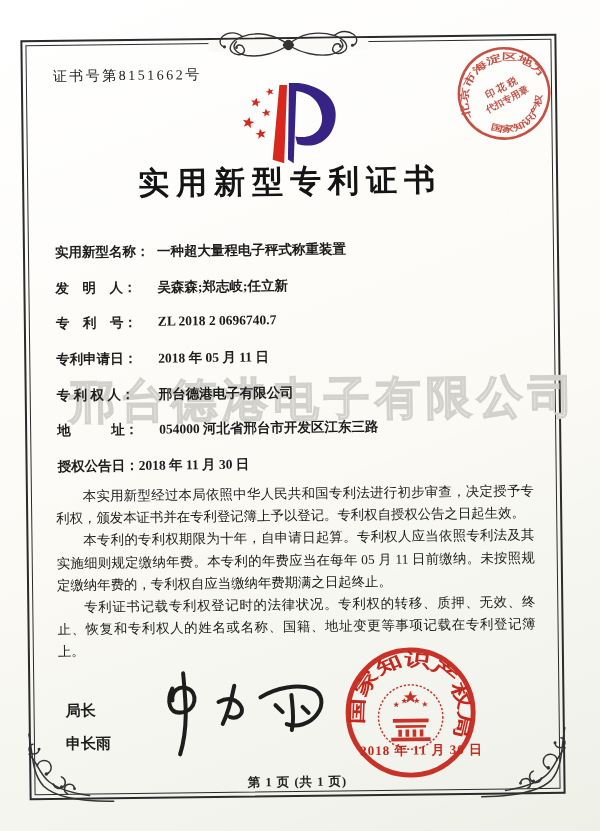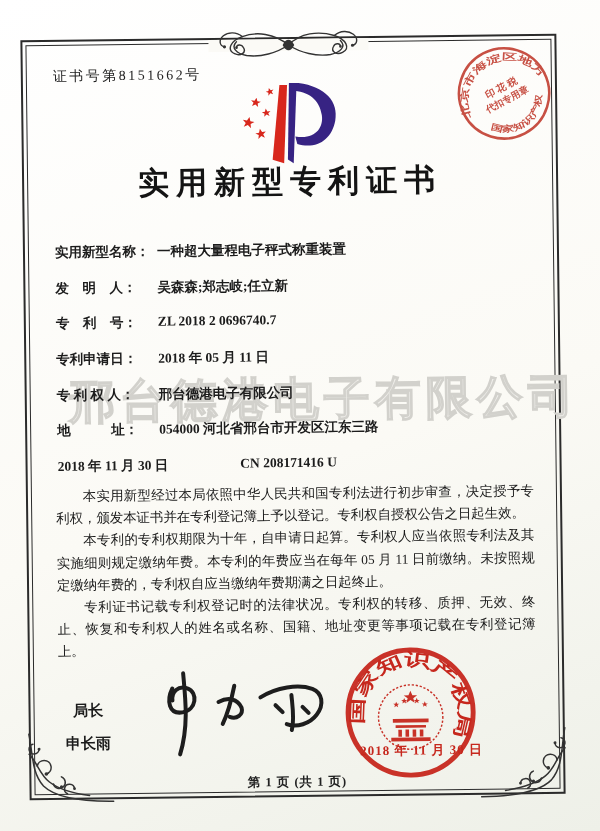--- a/index.html
+++ b/index.html
@@ -44,21 +44,21 @@
   .grant-pair{display:flex;white-space:nowrap;}
   .grant-pair.second{margin-left:72px;}
   .paragraphs{
     position:absolute;left:28px;top:444px;width:478px;
     font-size:13.4px;line-height:22.2px;text-align:justify;color:#1a1a1a;
   }
   .paragraphs p{margin:0;text-indent:2em;font-weight:500;}
   .director{
     position:absolute;left:35px;top:652px;
     font-family:"Liberation Sans","DejaVu Sans",sans-serif;
-    font-size:15px;font-weight:600;color:#1c1c1c;line-height:33px;text-align:center;
+    font-size:15px;font-weight:600;color:#1c1c1c;line-height:33px;
   }
   .signature{position:absolute;left:112px;top:628px;width:195px;height:92px;}
   .seal{position:absolute;left:313px;top:608px;width:134px;height:134px;}
   .seal-date{
     position:absolute;left:318px;top:704px;width:145px;text-align:center;
     font-size:13px;color:#c6271d;letter-spacing:1px;font-weight:600;white-space:nowrap;
   }
   .page-info{
     position:absolute;left:0;top:735px;width:100%;text-align:center;
     font-size:12.5px;font-weight:600;color:#222;letter-spacing:1px;
@@ -170,24 +170,24 @@
       <div class="field-row">
         <span class="field-label">专 利 权 人：</span>
         <span class="field-value">邢台德港电子有限公司</span>
       </div>
       <div class="field-row">
         <span class="field-label">地　　　址：</span>
         <span class="field-value">054000 河北省邢台市开发区江东三路</span>
       </div>
       <div class="grant-row">
         <span class="grant-pair">
+          <span>授权公告日：</span>
           <span>2018 年 11 月 30 日</span>
         </span>
         <span class="grant-pair second">
-          <span>CN 208171416 U</span>
         </span>
       </div>
     </div>
 
     <div class="paragraphs">
       <p>本实用新型经过本局依照中华人民共和国专利法进行初步审查，决定授予专利权，颁发本证书并在专利登记簿上予以登记。专利权自授权公告之日起生效。</p>
       <p>本专利的专利权期限为十年，自申请日起算。专利权人应当依照专利法及其实施细则规定缴纳年费。本专利的年费应当在每年 05 月 11 日前缴纳。未按照规定缴纳年费的，专利权自应当缴纳年费期满之日起终止。</p>
       <p>专利证书记载专利权登记时的法律状况。专利权的转移、质押、无效、终止、恢复和专利权人的姓名或名称、国籍、地址变更等事项记载在专利登记簿上。</p>
     </div>
 

